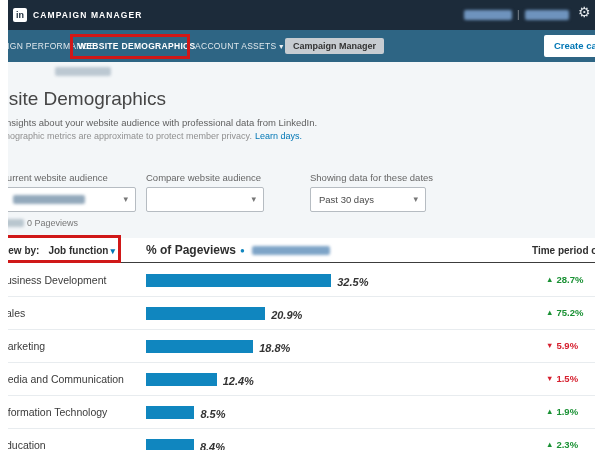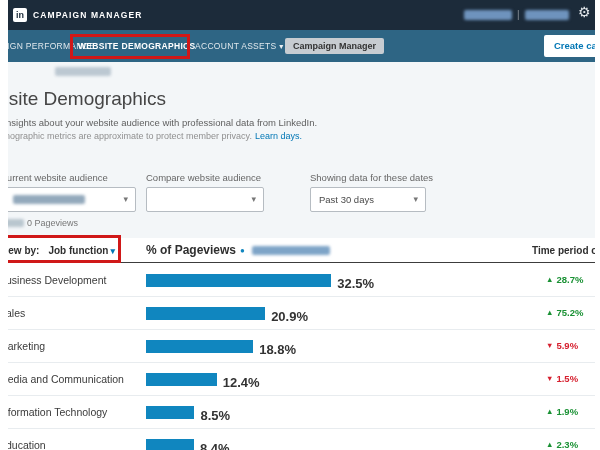--- a/index.html
+++ b/index.html
@@ -55,21 +55,21 @@
   .vb-value { margin-left:9px; }
   .caret-b { color:#0277b5; font-size:9px; margin-left:2px; }
   .col-pv { position:absolute; left:138px; top:0; line-height:25px; font-size:12px; font-weight:bold; color:#2f2f2f;text-align:center; }
   .legend-dot { position:absolute; left:232px; top:0; line-height:25px; font-size:8px; color:#1086bf; }
   .r-legend { position:absolute; left:244px; top:8px; width:78px; height:9px; background:#7ea4c7; }
   .col-cmp { position:absolute; left:524px; top:0; line-height:25px; font-size:10px; font-weight:bold; color:#2f2f2f; white-space:nowrap; }
 
   .row { position:absolute; left:0; width:100%; height:33px; border-bottom:1px solid #e8ecef; }
   .row-label { position:absolute; left:-9px; top:10px; font-size:10.5px; color:#3a3a3a; white-space:nowrap; }
   .bar { position:absolute; left:138px; top:10px; height:13px; background:#1086bf; }
-  .bar-value { position:absolute; top:12px; font-size:13px; font-weight:bold; color:#333333; white-space:nowrap; }
+  .bar-value { position:absolute; top:12px; font-size:11px; font-weight:bold; color:#333333; white-space:nowrap;font-style:italic; }
   .change { position:absolute; left:538px; top:10px; display:flex; align-items:center; gap:3px; font-size:9.5px; font-weight:bold; }
   .change .arrow { font-size:7.5px; }
   .change.up { color:#1a9134; }
   .change.down { color:#d6202f; }
 
   
   .annot { position:absolute; border:3px solid #d01818; background:transparent; z-index:50; pointer-events:none; }
   .annot-tab { left:62px; top:34px; width:120px; height:25px; }
   .annot-viewby { left:-3px; top:235px; width:116px; height:28px; }
 </style>

